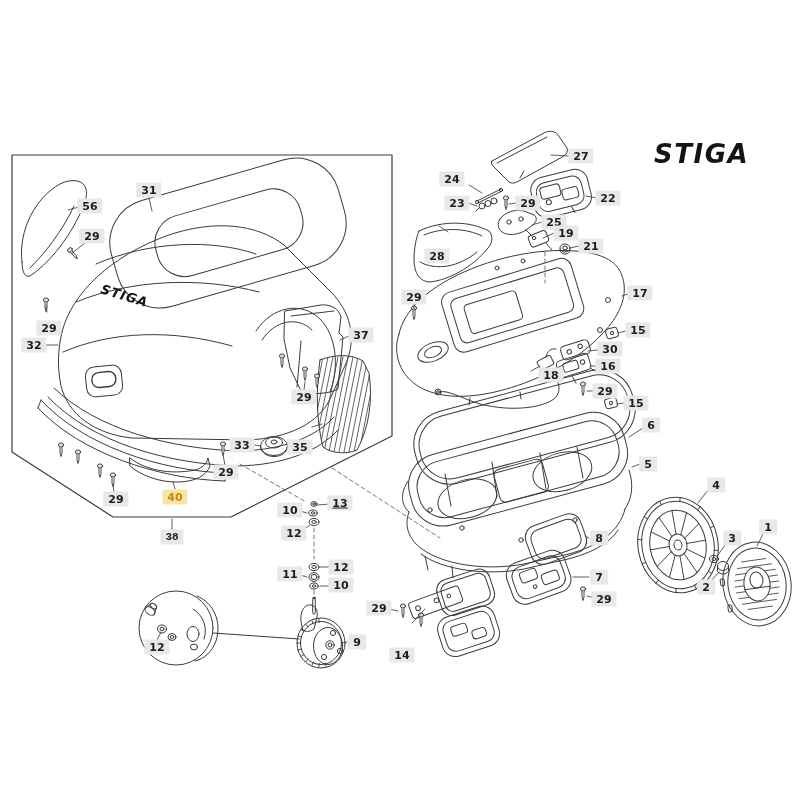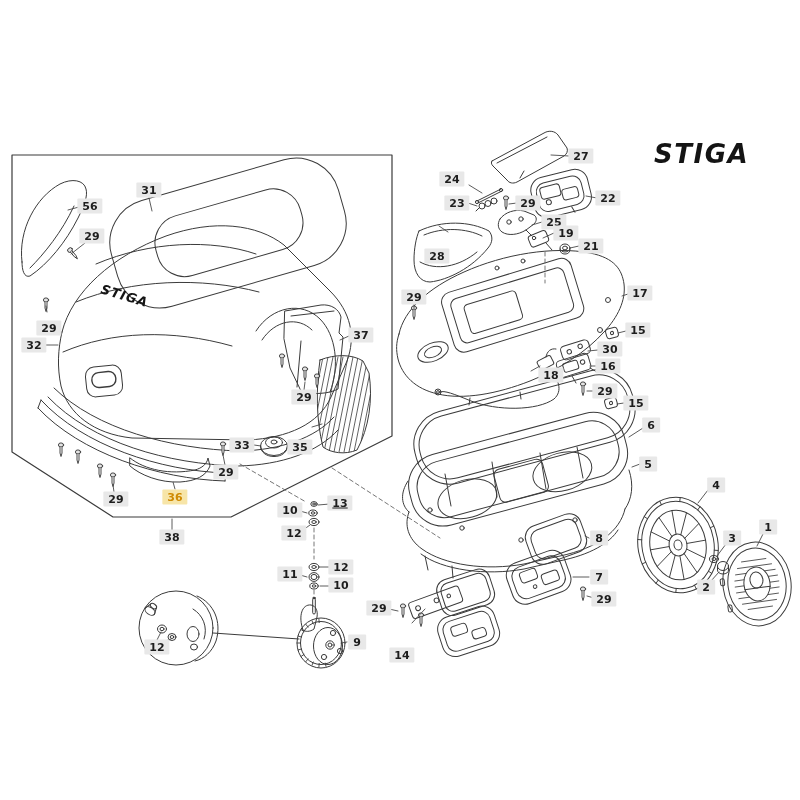--- a/index.html
+++ b/index.html
@@ -371,22 +371,22 @@
       <div class="plabel" style="left: 90px; top: 206px;">56</div>
       <div class="plabel" style="left: 92px; top: 236px;">29</div>
       <div class="plabel" style="left: 49px; top: 328px;">29</div>
       <div class="plabel" style="left: 34px; top: 345px;">32</div>
       <div class="plabel" style="left: 361px; top: 335px;">37</div>
       <div class="plabel" style="left: 304px; top: 397px;">29</div>
       <div class="plabel" style="left: 300px; top: 427px; margin-top: 20px;">35</div>
       <div class="plabel" style="left: 242px; top: 445px;">33</div>
       <div class="plabel" style="left: 226px; top: 472px;">29</div>
       <div class="plabel" style="left: 116px; top: 499px;">29</div>
-      <div class="plabel hl" style="left: 175px; top: 497px;">36</div>
-      <div class="plabel" style="left: 172px; top: 537px;">38</div>
+      <div class="plabel hl" style="left: 175px; top: 497px;">40</div>
+      <div class="plabel" style="left: 172px; top: 537px; font-family: Liberation Mono, monospace;">38</div>
       <div class="plabel" style="left: 581px; top: 156px;">27</div>
       <div class="plabel" style="left: 452px; top: 179px;">24</div>
       <div class="plabel" style="left: 457px; top: 203px;">23</div>
       <div class="plabel" style="left: 528px; top: 203px;">29</div>
       <div class="plabel" style="left: 608px; top: 198px;">22</div>
       <div class="plabel" style="left: 437px; top: 219px; margin-top: 37px;">28</div>
       <div class="plabel" style="left: 554px; top: 222px;">25</div>
       <div class="plabel" style="left: 566px; top: 233px;">19</div>
       <div class="plabel" style="left: 591px; top: 246px;">21</div>
       <div class="plabel" style="left: 414px; top: 297px;">29</div>

